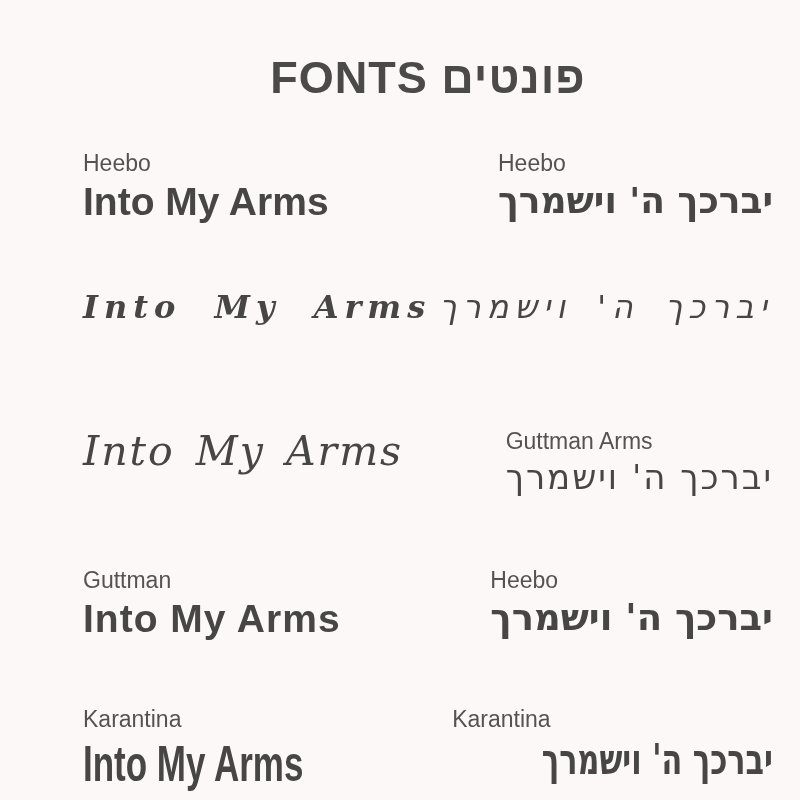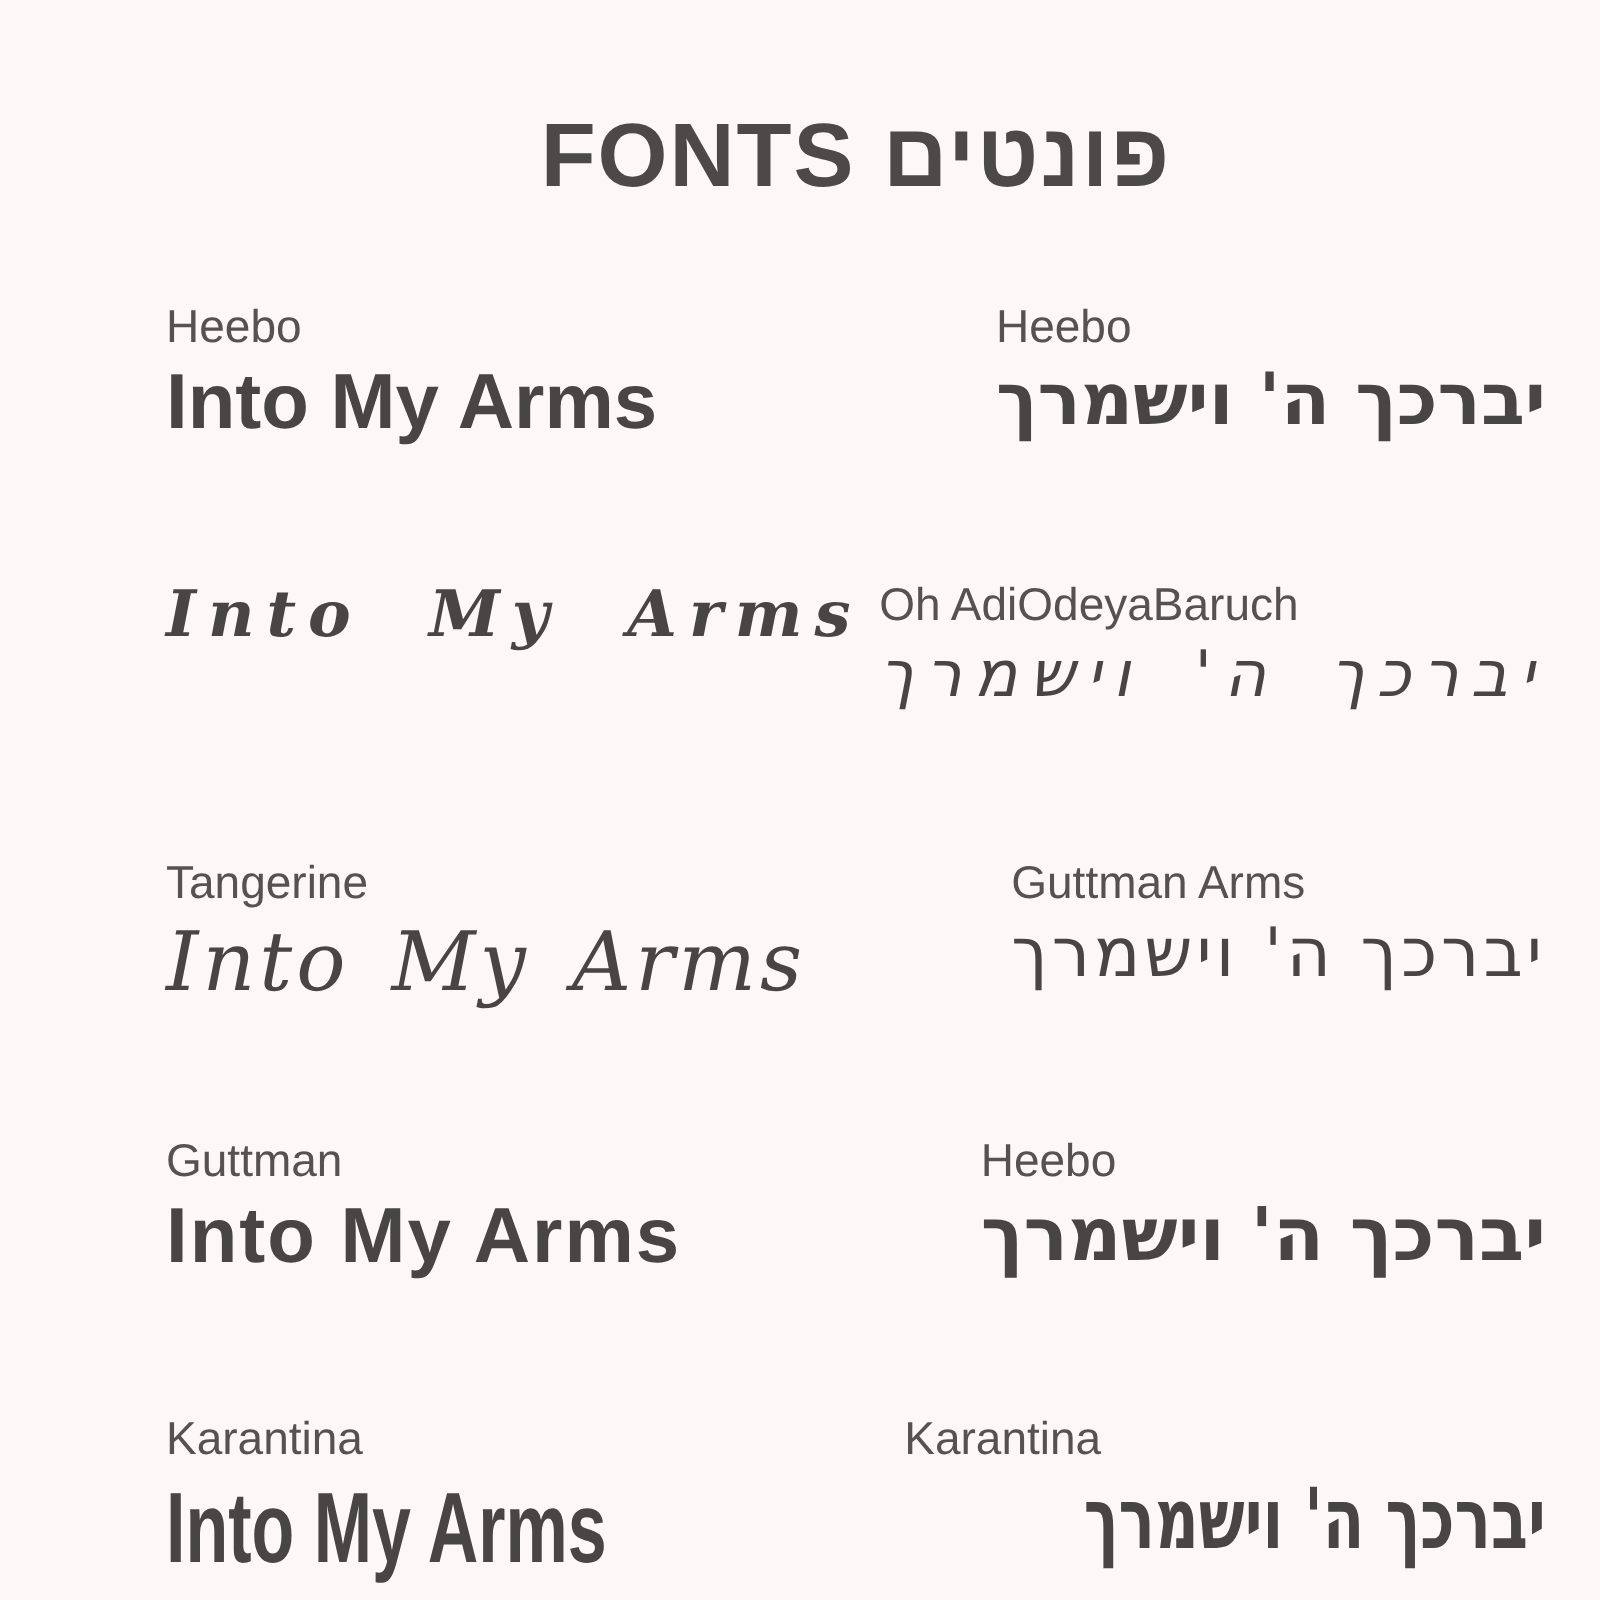--- a/index.html
+++ b/index.html
@@ -147,28 +147,26 @@
         <div class="label">Heebo</div>
         <div class="sample s-heebo-he">יברכך ה' וישמרך</div>
       </div>
     </div>
 
     <div class="row">
       <div class="cell left">
         <div class="sample s-amladen">Into My Arms</div>
       </div>
       <div class="cell right">
-        <div class="label">Oh AdiOdeyaBaruch</div>
         <div class="sample s-adiodeya">יברכך ה' וישמרך</div>
       </div>
     </div>
 
     <div class="row">
       <div class="cell left">
-        <div class="label">Tangerine</div>
         <div class="sample s-tangerine">Into My Arms</div>
       </div>
       <div class="cell right">
         <div class="label">Guttman Arms</div>
         <div class="sample s-guttman">יברכך ה' וישמרך</div>
       </div>
     </div>
 
     <div class="row">
       <div class="cell left">

